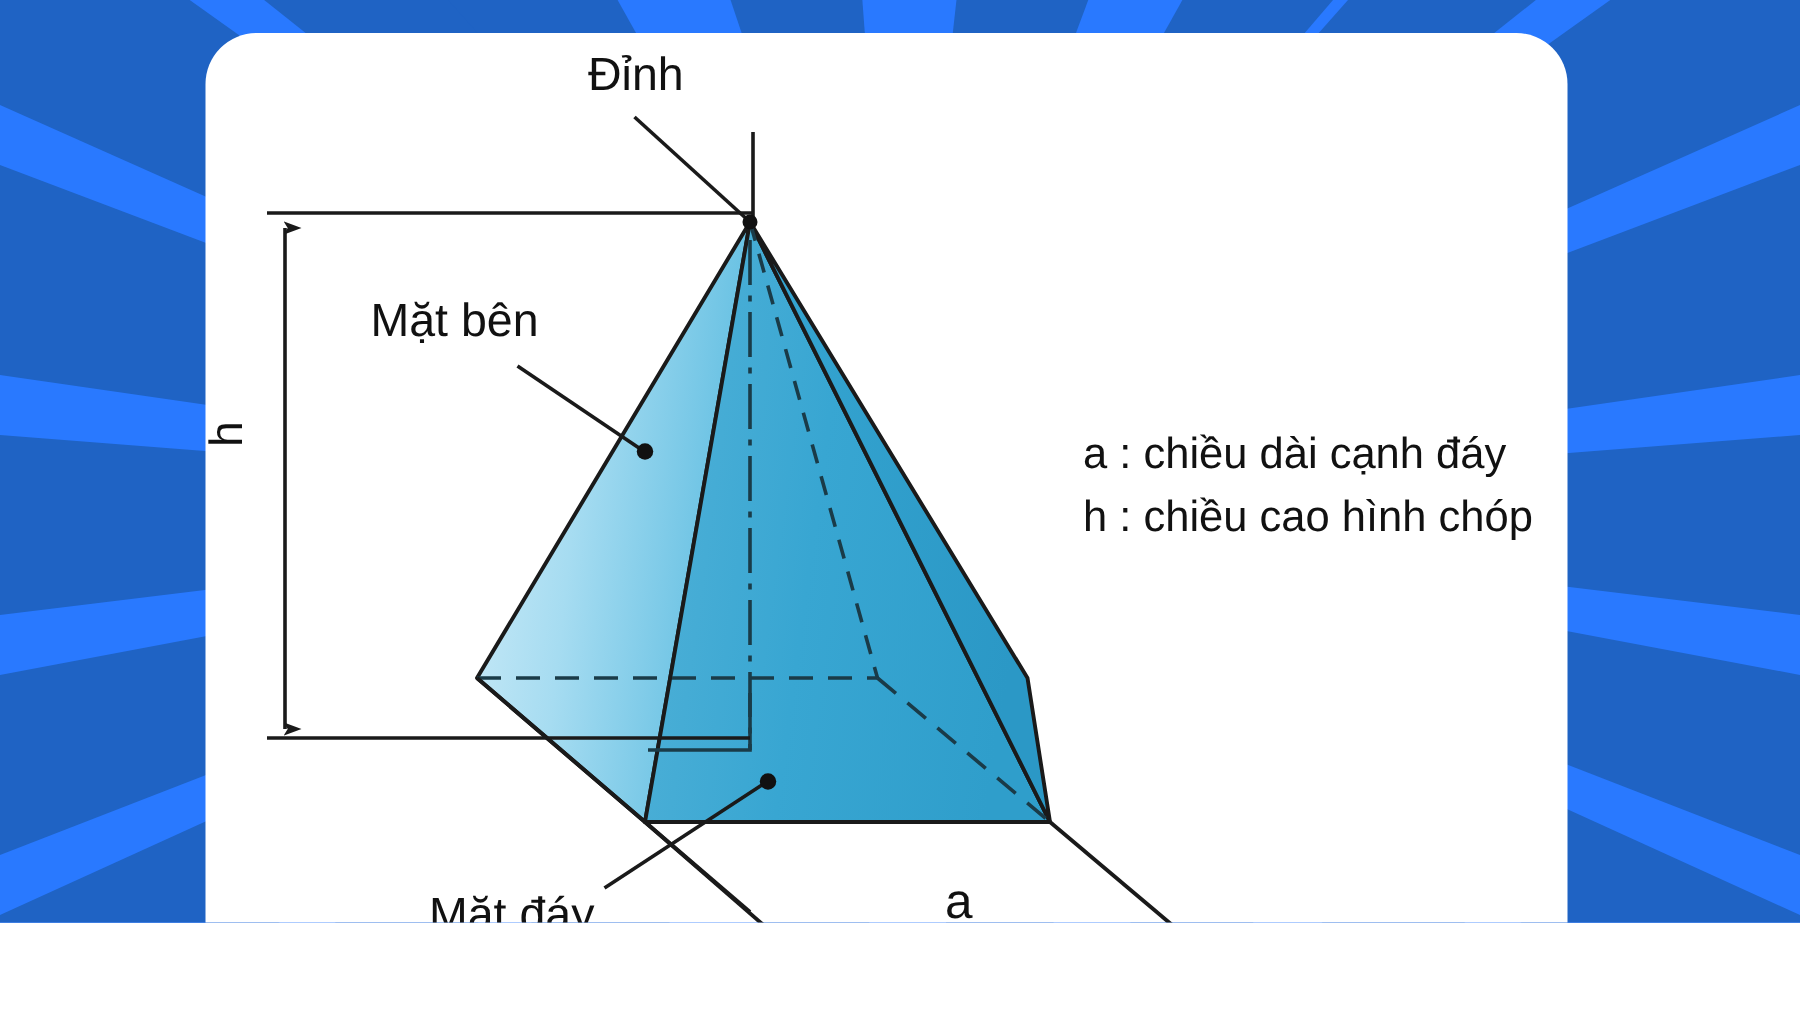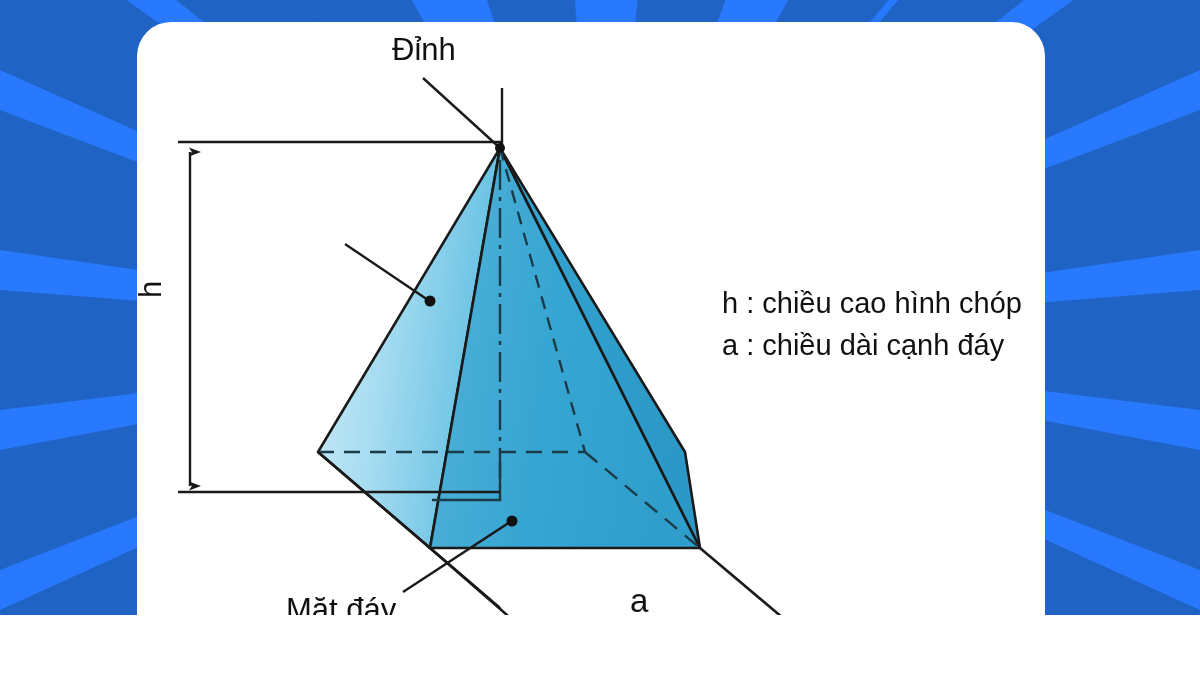--- a/index.html
+++ b/index.html
@@ -165,25 +165,26 @@
     </g>
 
     <g>
       <line x1="403" y1="592" x2="510" y2="522" stroke="#1a1a1a" stroke-width="2.4"></line>
       <circle cx="512" cy="521" r="5.5" fill="#111111"></circle>
     </g>
   </svg>
 
   <div class="lbl" id="label-dinh">Đỉnh</div>
 
+  <div class="lbl" id="label-matben">Mặt bên</div>
 
   <div class="lbl" id="label-matday">Mặt đáy</div>
 
   <div class="lbl" id="label-a">a</div>
 
   <div class="lbl" id="label-h">h</div>
 
   <div id="legend">
+    <div>a : chiều dài cạnh đáy</div>
     <div>h : chiều cao hình chóp</div>
-    <div>a : chiều dài cạnh đáy</div>
   </div>
 
 </div>
 
 </body></html>

